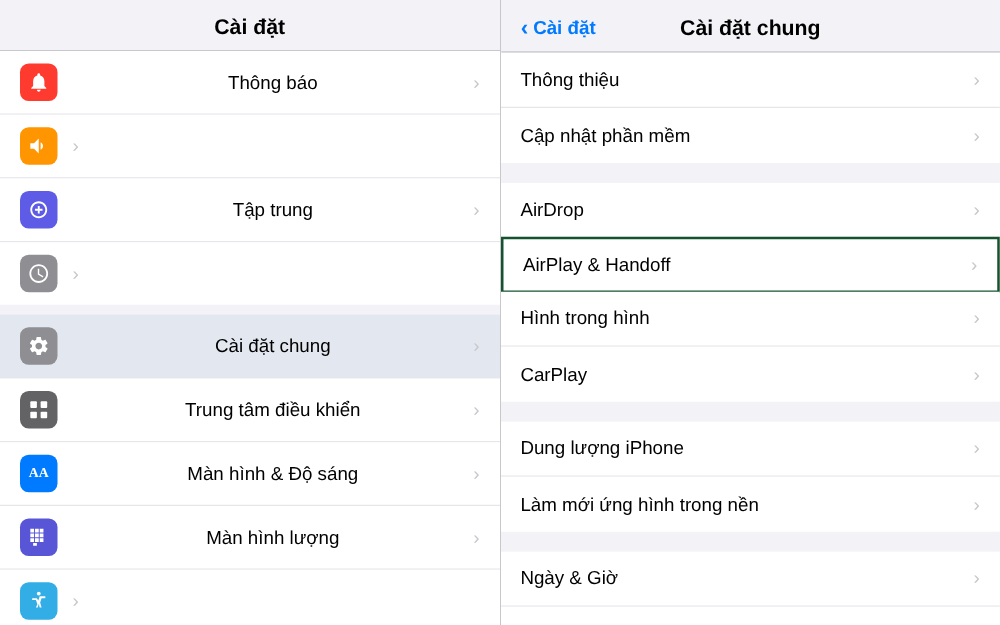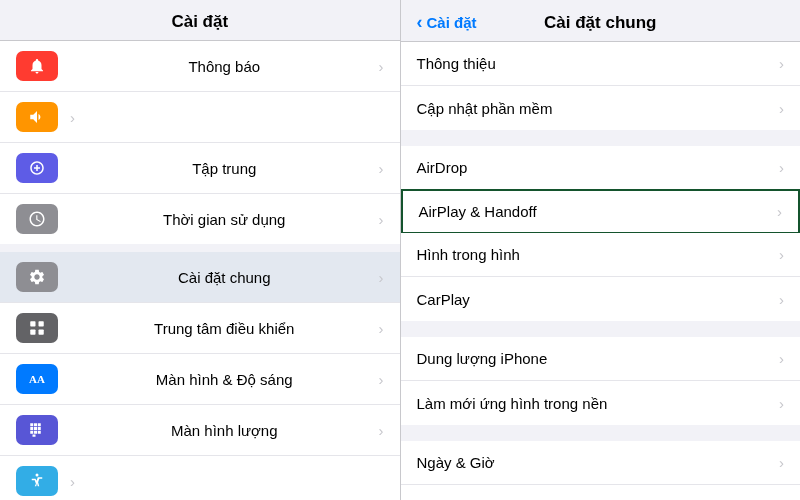--- a/index.html
+++ b/index.html
@@ -94,21 +94,21 @@
 
     .settings-item:last-child {
       border-bottom: none;
     }
 
     .settings-item.selected {
       background: #e3e8f0;
     }
 
     .item-icon {
-      width: 42px;
+      width: 30px;
       height: 30px;
       border-radius: 7px;
       display: flex;
       align-items: center;
       justify-content: center;
       margin-right: 12px;
       flex-shrink: 0;
       font-size: 16px;
     }
 
@@ -199,21 +199,20 @@
         </div>
         <span class="item-label">Tập trung</span>
         <span class="chevron">›</span>
       </div>
       <div class="settings-item">
         <div class="item-icon icon-gray">
           <svg width="18" height="18" viewBox="0 0 24 24" fill="white">
               <path d="M11.99 2C6.47 2 2 6.48 2 12s4.47 10 9.99 10C17.52 22 22 17.52 22 12S17.52 2 11.99 2zM12 20c-4.42 0-8-3.58-8-8s3.58-8 8-8 8 3.58 8 8-3.58 8-8 8zm.5-13H11v6l5.25 3.15.75-1.23-4.5-2.67z"></path>
             </svg>
         </div>
-        <span class="item-label">Thời gian sử dụng</span>
         <span class="chevron">›</span>
       </div>
     </div>
 
     <div class="settings-group">
       <div class="settings-item selected">
         <div class="item-icon icon-gray">
           <svg width="18" height="18" viewBox="0 0 24 24" fill="white">
               <path d="M19.14,12.94c0.04-0.3,0.06-0.61,0.06-0.94c0-0.32-0.02-0.64-0.07-0.94l2.03-1.58c0.18-0.14,0.23-0.41,0.12-0.61 l-1.92-3.32c-0.12-0.22-0.37-0.29-0.59-0.22l-2.39,0.96c-0.5-0.38-1.03-0.7-1.62-0.94L14.4,2.81c-0.04-0.24-0.24-0.41-0.48-0.41 h-3.84c-0.24,0-0.43,0.17-0.47,0.41L9.25,5.35C8.66,5.59,8.12,5.92,7.63,6.29L5.24,5.33c-0.22-0.08-0.47,0-0.59,0.22L2.74,8.87 C2.62,9.08,2.66,9.34,2.86,9.48l2.03,1.58C4.84,11.36,4.8,11.69,4.8,12s0.02,0.64,0.07,0.94l-2.03,1.58 c-0.18,0.14-0.23,0.41-0.12,0.61l1.92,3.32c0.12,0.22,0.37,0.29,0.59,0.22l2.39-0.96c0.5,0.38,1.03,0.7,1.62,0.94l0.36,2.54 c0.05,0.24,0.24,0.41,0.48,0.41h3.84c0.24,0,0.44-0.17,0.47-0.41l0.36-2.54c0.59-0.24,1.13-0.56,1.62-0.94l2.39,0.96 c0.22,0.08,0.47,0,0.59-0.22l1.92-3.32c0.12-0.22,0.07-0.47-0.12-0.61L19.14,12.94z M12,15.6c-1.98,0-3.6-1.62-3.6-3.6 s1.62-3.6,3.6-3.6s3.6,1.62,3.6,3.6S13.98,15.6,12,15.6z"></path>
             </svg>

